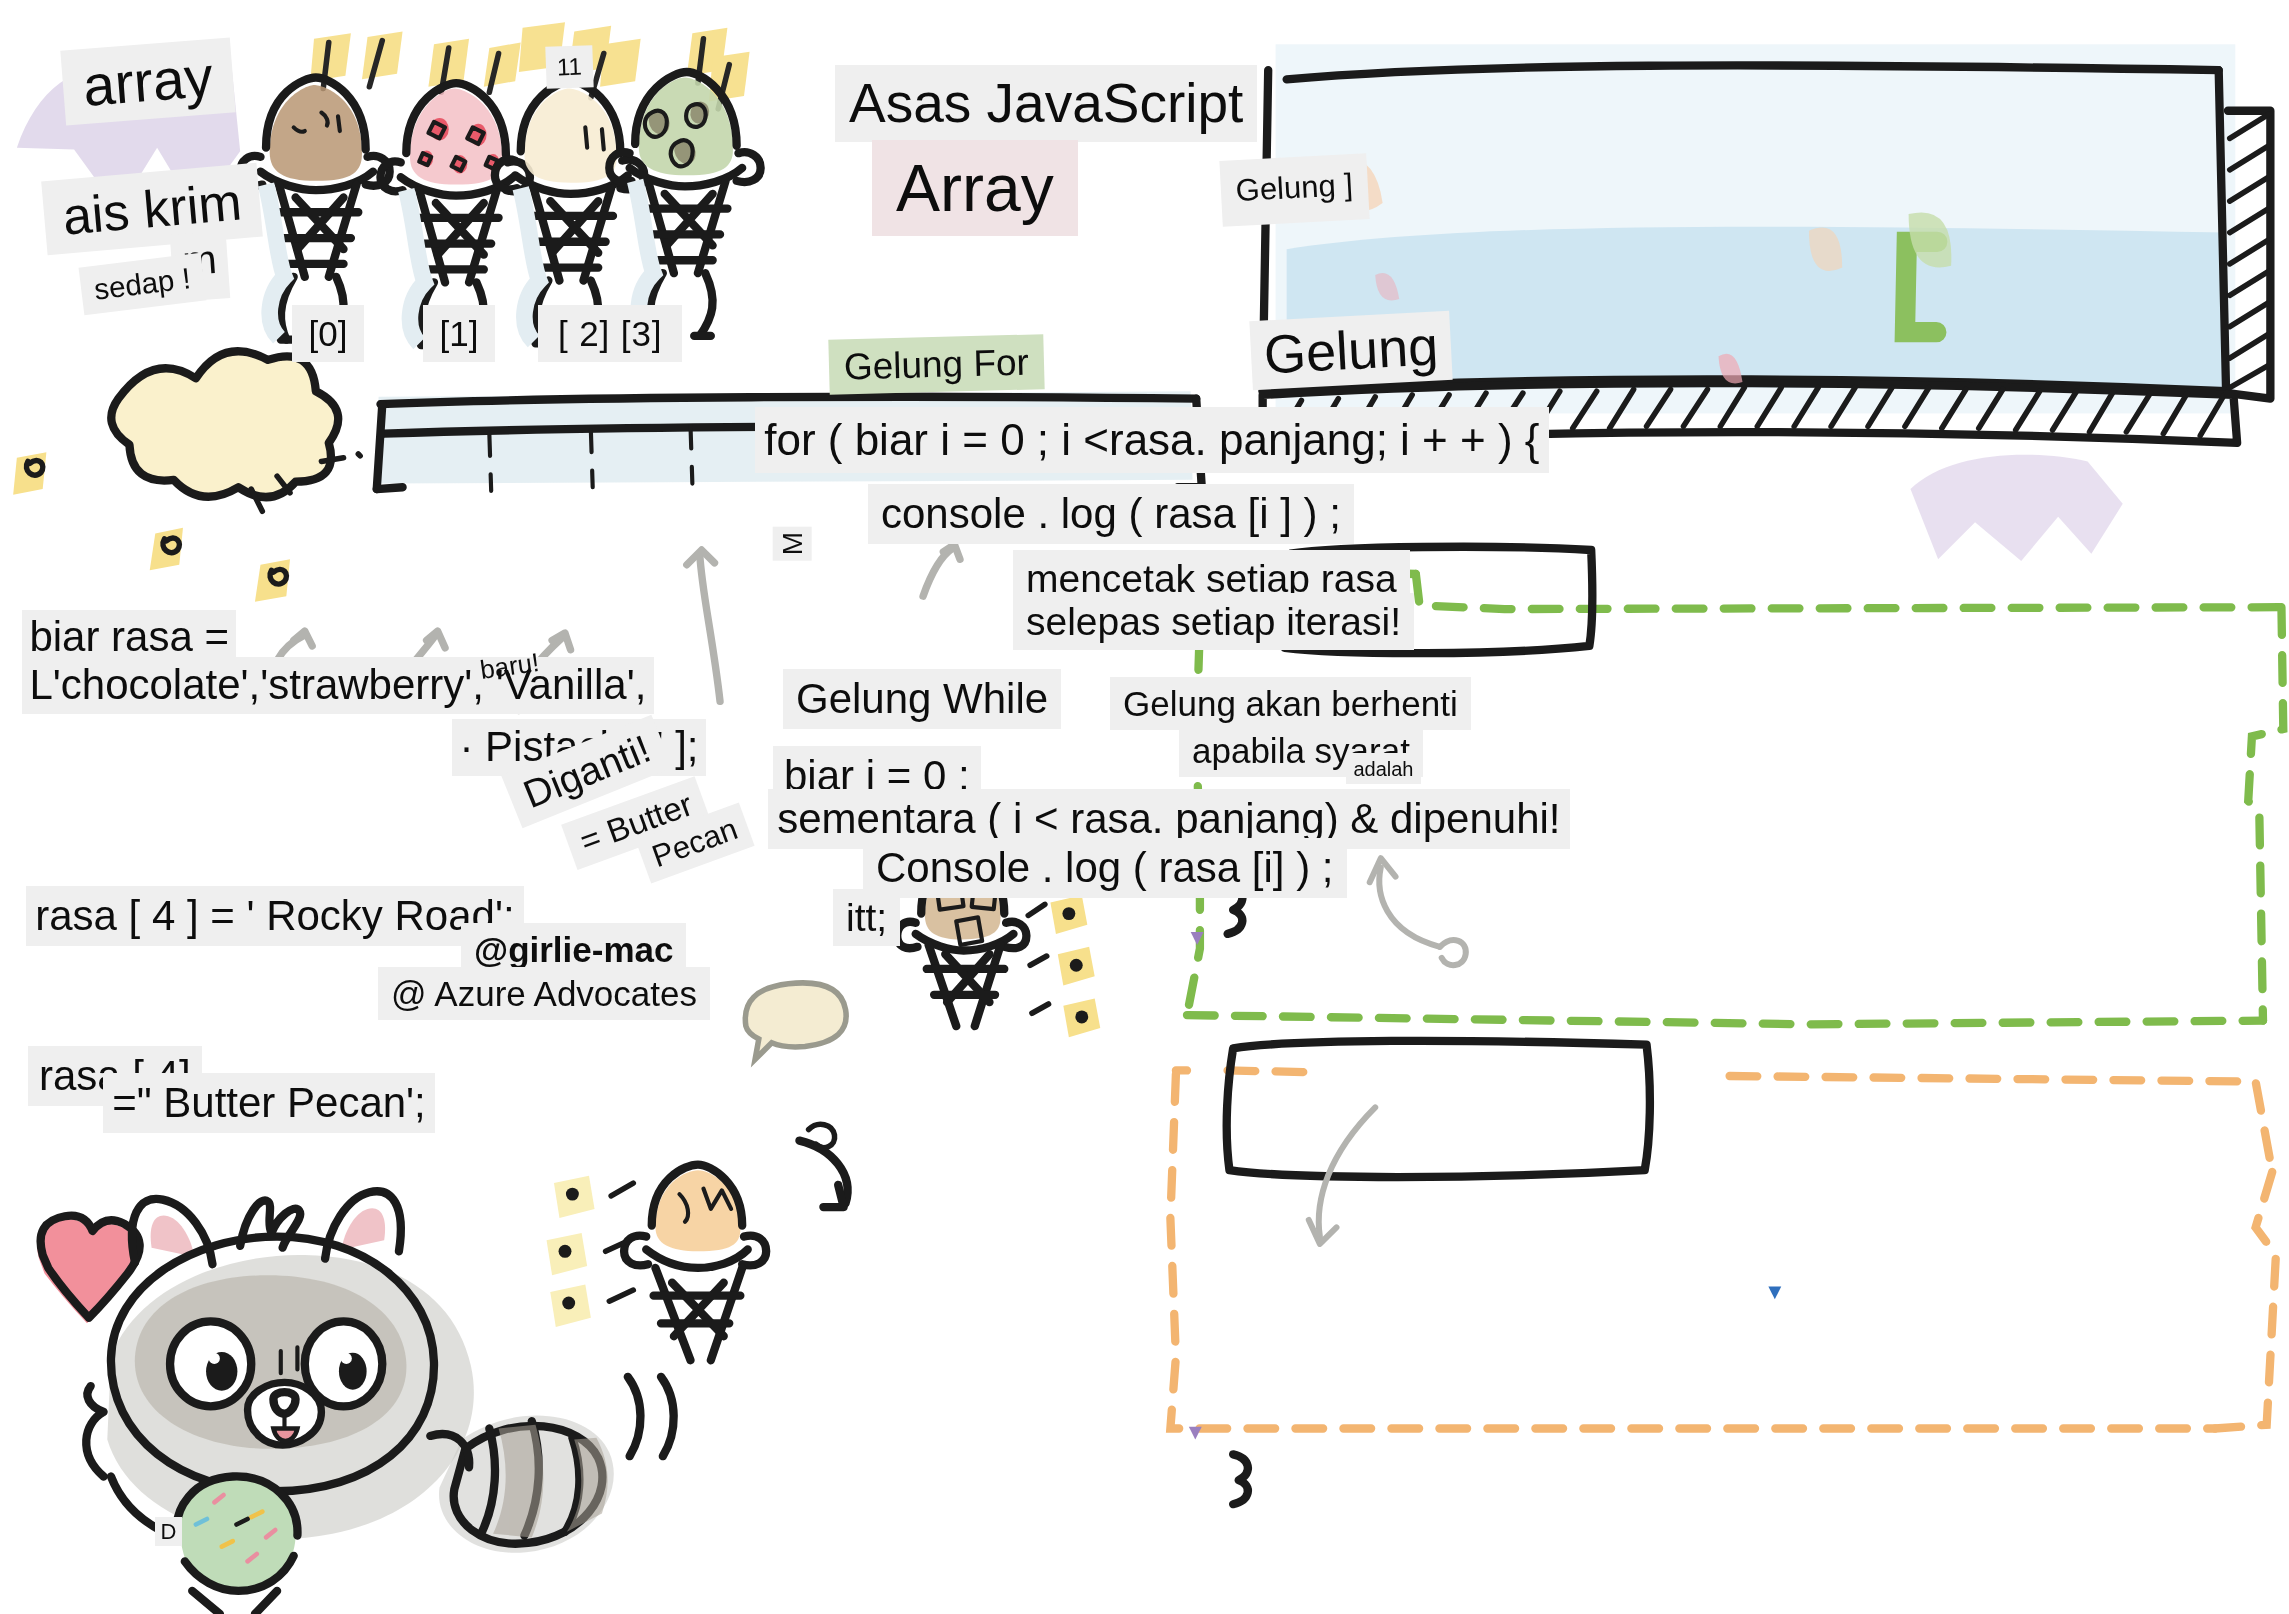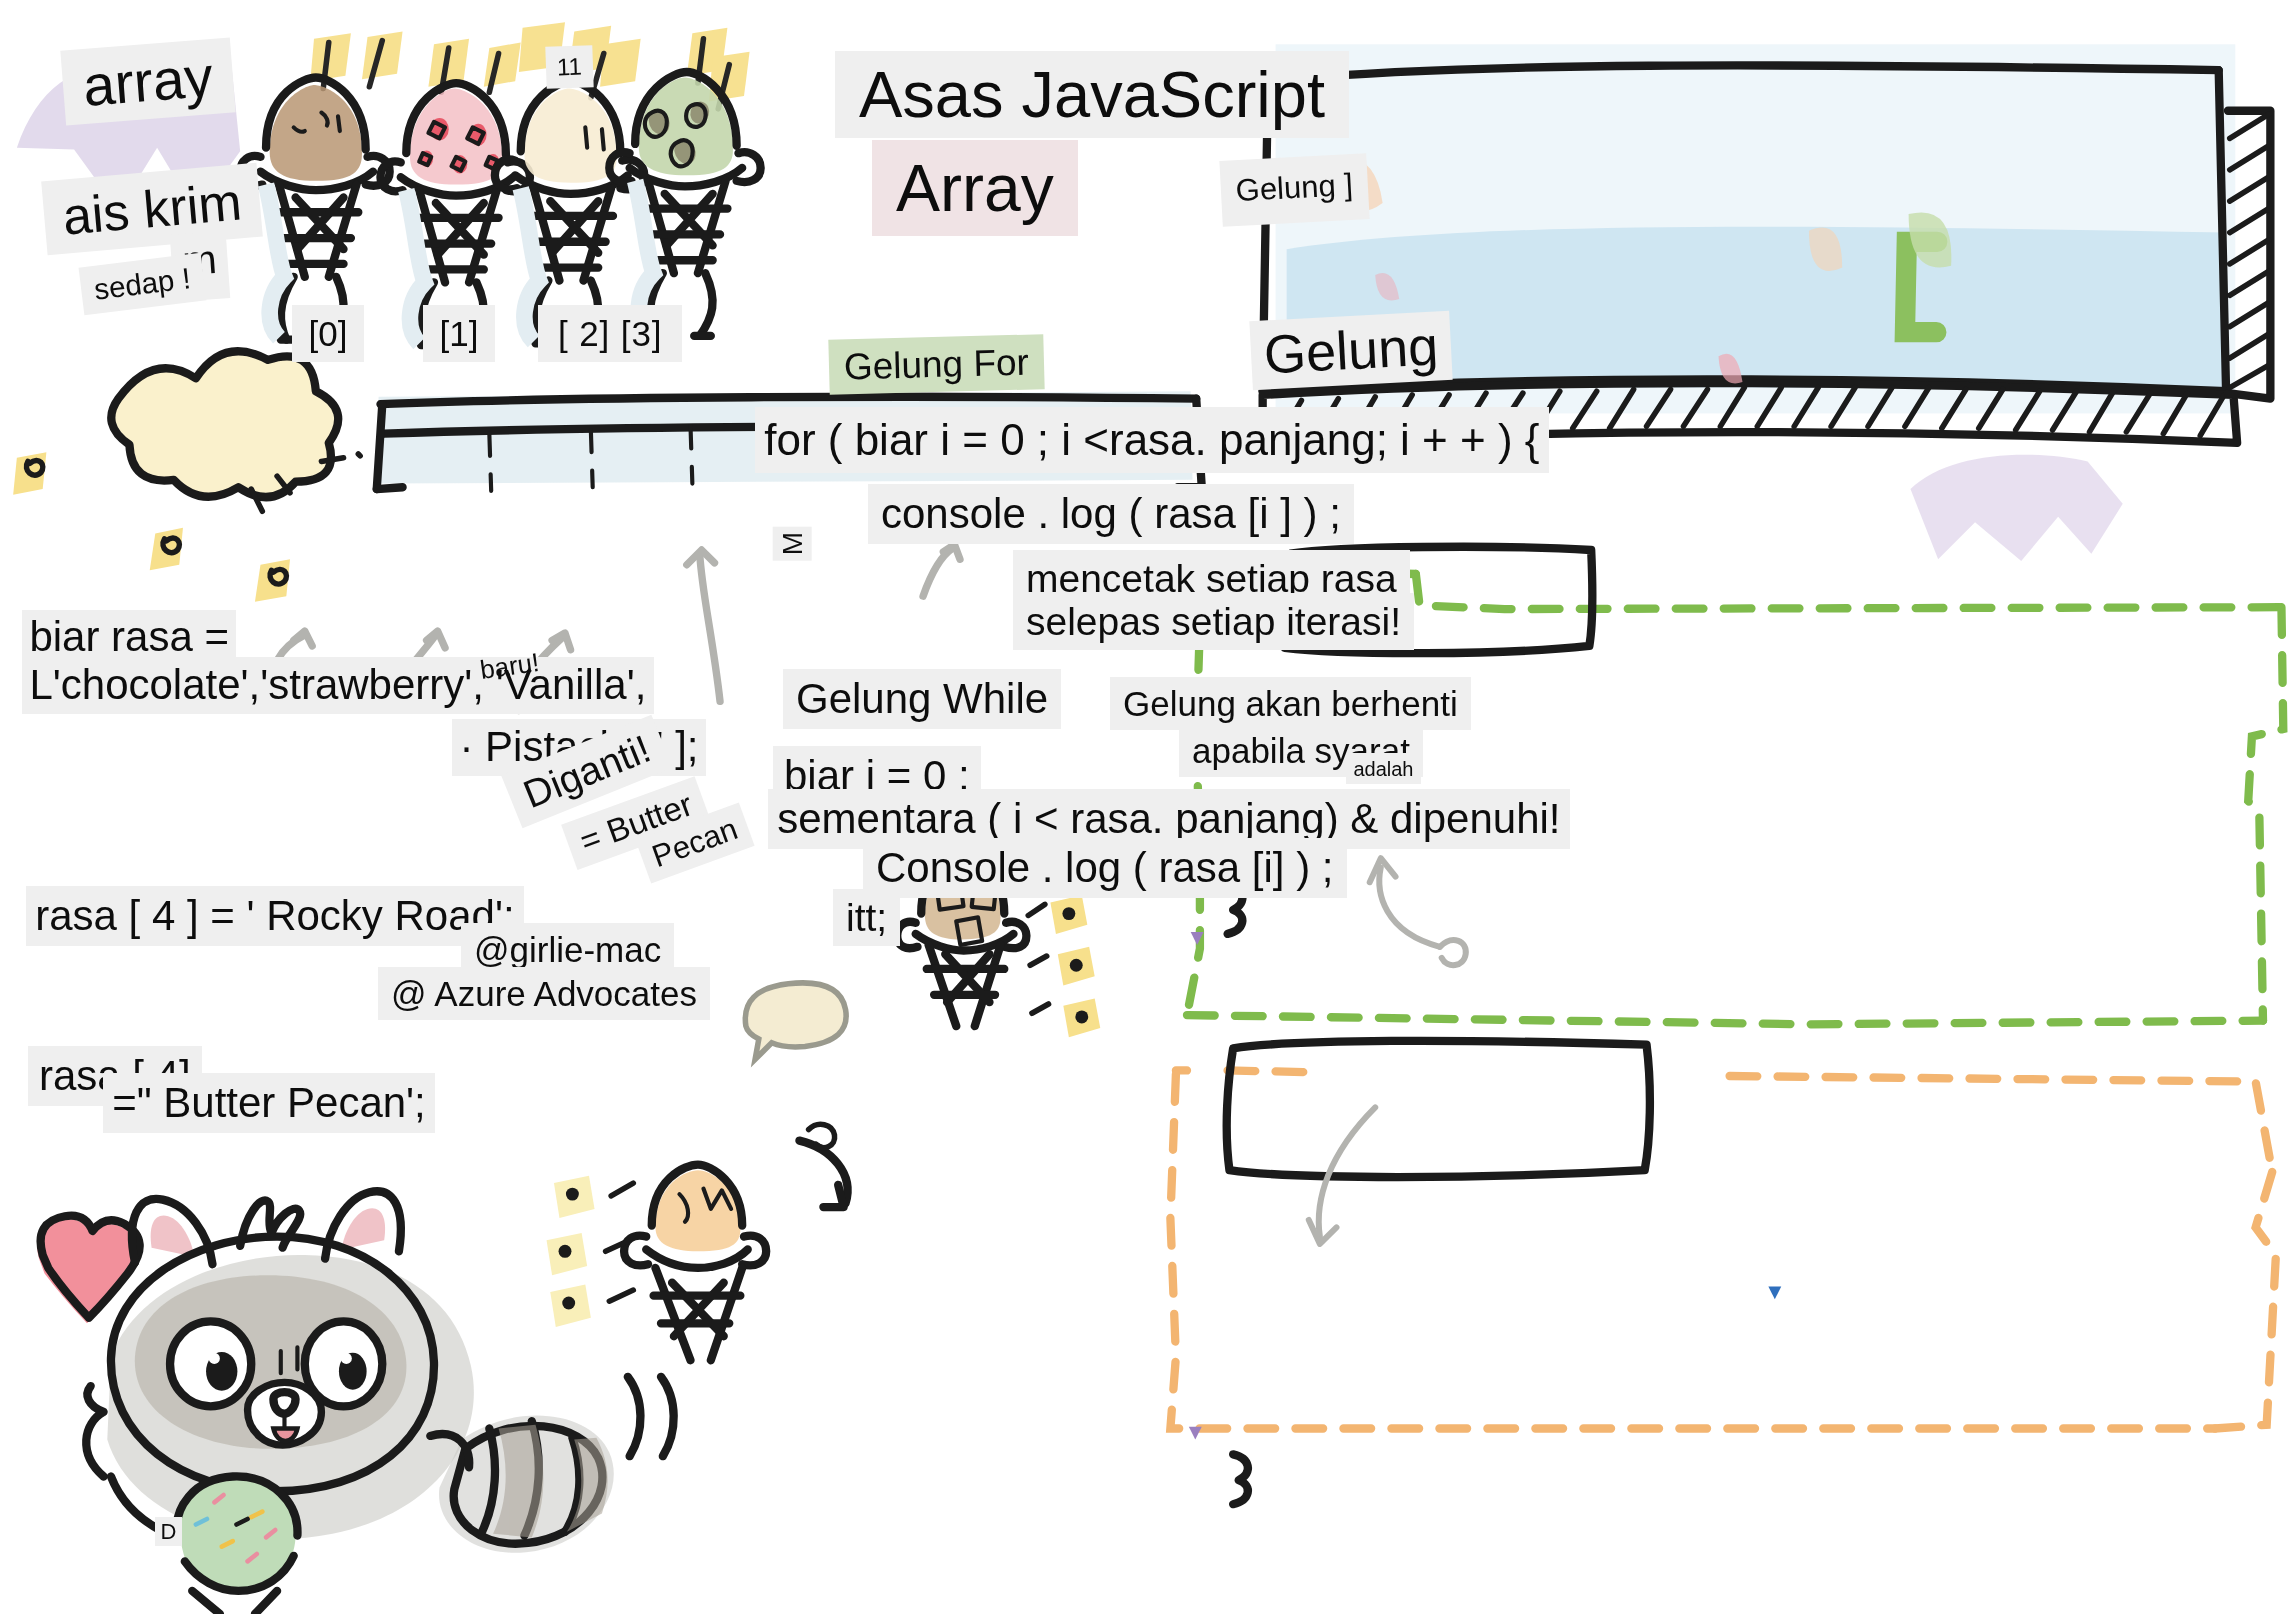--- a/index.html
+++ b/index.html
@@ -43,26 +43,26 @@
   .c-line3  { left: 452px; top: 719px;  font-size: 42px; padding: 7.4px 7.4px; }
   .c-line4  { left: 35px;  top: 796px;  font-size: 42px; padding: 9.2px 9.2px; }
   .c-line5  { left: 26px;  top: 886px;  font-size: 42px; padding: 9.2px 9.2px; }
   .c-line6  { left: 28px;  top: 1010px; font-size: 42px; padding: 9.2px 11px; margin-top: 36px; }
   .c-line7  { left: 103px; top: 1073px; font-size: 42px; padding: 9.2px 9.2px; }
 
   .t-baru     { left: 469px; top: 646px; font-size: 26px; transform: rotate(-8deg); padding: 7.4px 11px; background: transparent;}
   .t-diganti  { left: 506px; top: 743px; font-size: 39px; transform: rotate(-22deg); padding: 9.2px 14.8px; }
   .t-butter   { left: 565px; top: 799px; font-size: 33px; transform: rotate(-20deg); padding: 7.4px 13px; }
   .t-pecan    { left: 640px; top: 820px; font-size: 31px; transform: rotate(-20deg); padding: 7.4px 11px; }
-  .t-handle   { left: 461px; top: 923px; font-size: 35px; padding: 9.2px 13px; }
+  .t-handle   { left: 461px; top: 923px; font-size: 35px; padding: 9.2px 13px; font-weight: bold; }
   .t-azure    { left: 378px; top: 967px; font-size: 35px; padding: 9.2px 13px; }
   .t-D        { left: 155px; top: 1517px; font-size: 22px; padding: 3.7px 5.5px; }
 
   
-  .t-title1   { left: 835px; top: 51px;  font-size: 65px; padding: 11px 24px; }
+  .t-title1   { left: 835px; top: 65px;  font-size: 55px; padding: 11px 14px; }
   .t-title2   { left: 872px; top: 140px; font-size: 66px; padding: 14.8px 24px; background: #f0e3e5; }
   .t-gelungbr { left: 1221px; top: 157px; font-size: 31px; padding: 14.8px 14.8px 20px; transform: rotate(-3deg); }
 
   .t-gelung   { left: 1251px; top: 316px; font-size: 54px; padding: 7.4px 13px; transform: rotate(-3deg); }
   .t-gelungfor{ left: 829px;  top: 337px; font-size: 37px; padding: 9.2px 14.8px; background: #cfe0c0; transform: rotate(-1.5deg); }
   .t-for      { left: 755px;  top: 407px; font-size: 44px; padding: 11px 9.2px; }
   .t-console  { left: 868px;  top: 484px; font-size: 42px; padding: 9.2px 13px; }
   .t-M        { left: 775px;  top: 524px; font-size: 28px; padding: 5.5px 5.5px; transform: rotate(-90deg); }
   .t-mencetak1{ left: 1013px; top: 550px; font-size: 39px; padding: 9.2px 13px; }
   .t-mencetak2{ left: 1013px; top: 593px; font-size: 39px; padding: 9.2px 13px; }

